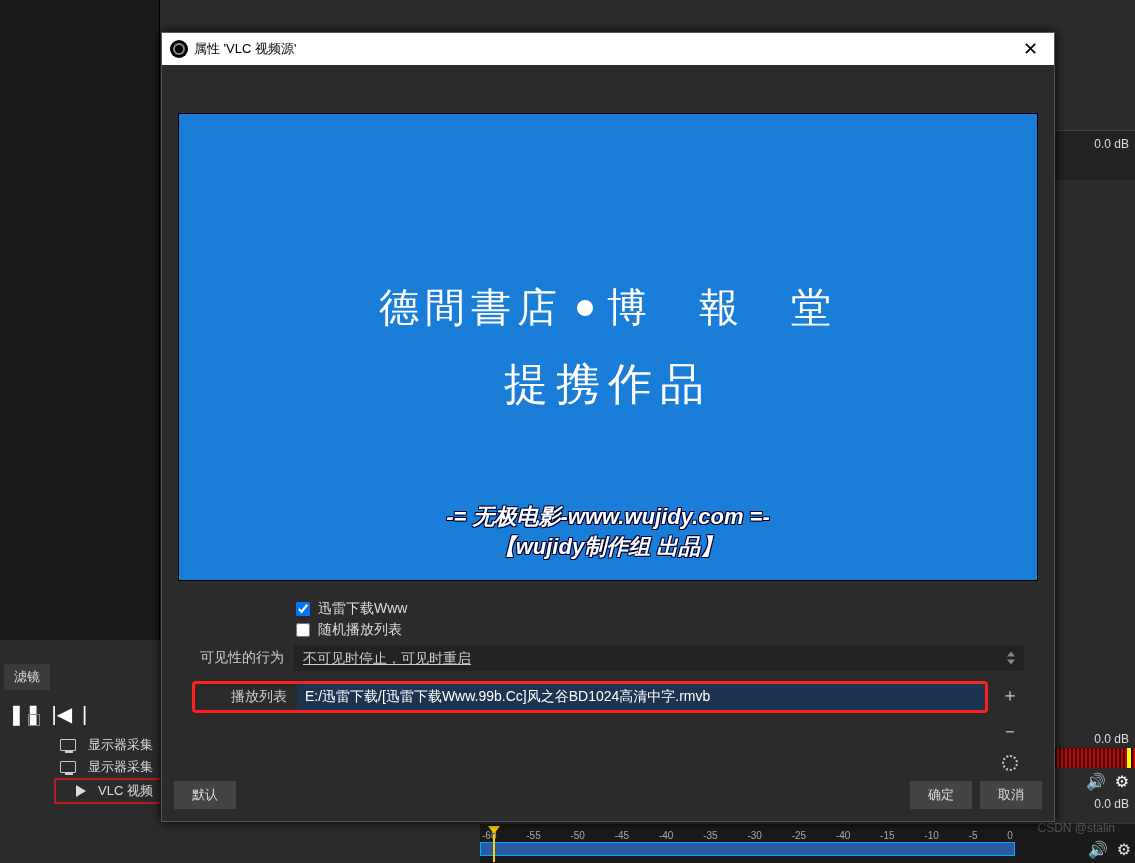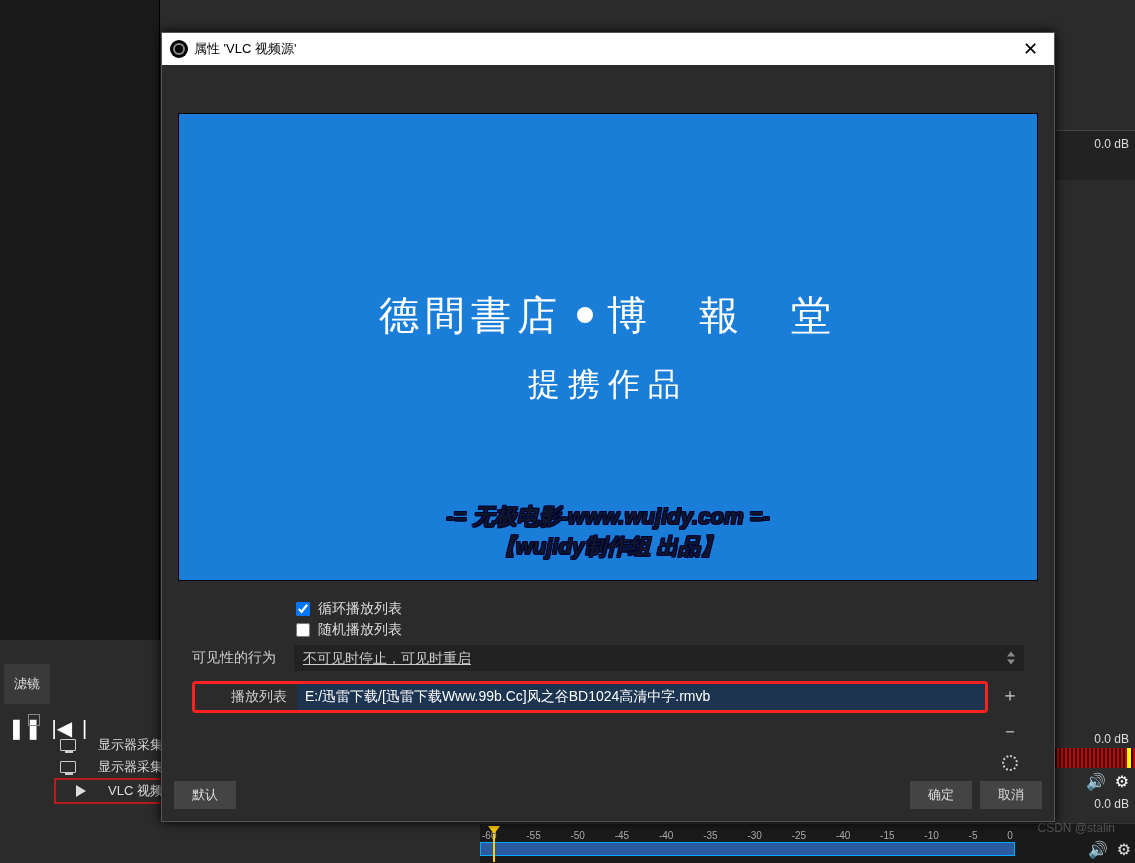--- a/index.html
+++ b/index.html
@@ -27,21 +27,21 @@
     border-right: 1px solid #000;
   }
   .obs-controls-left {
     position: absolute;
     left: 0; top: 660px;
     width: 180px;
     color: #ccc;
   }
   .obs-filters-btn {
     display: inline-block;
-    padding: 11px 10px;
+    padding: 4px 10px;
     background: #3a3a3a;
     color: #ddd;
     margin: 4px 0 8px 4px;
   }
   .transport {
     display: flex;
     gap: 10px;
     padding: 4px 8px;
     font-size: 20px;
     align-items: center;
@@ -53,21 +53,21 @@
     width: 12px; height: 12px; border:1px solid #888;
   }
   .sources-list {
     position: absolute;
     left: 56px; top: 734px;
     width: 130px;
   }
   .src-item {
     display: flex;
     align-items: center;
-    gap: 22px;
+    gap: 12px;
     padding: 2px 4px;
     color: #ddd;
     font-size: 13px;
     text-align: center;
   }
   .src-item.highlight {
     border: 2px solid #b91c1c;
     padding: 2px 20px;
     margin-left: -2px;
   }
@@ -204,44 +204,44 @@
   }
   .vp-line1 {
     font-size: 40px;
     letter-spacing: 6px;
     margin-bottom: 20px;
     display:flex; align-items:center; gap:14px;
     font-family: "SimSun","MS Mincho",serif;
   }
   .vp-dot { width:16px; height:16px; background:#fff; border-radius:50%; display:inline-block;}
   .vp-line2 {
-    font-size: 32px;
+    font-size: 44px;
     letter-spacing: 8px;
     font-family: "SimSun","MS Mincho",serif;
   }
   .vp-subs {
     position:absolute; bottom: 18px; text-align:center;
     font-size: 22px; font-weight:bold;
-    color:#0f172a;
+    color:#ffffff;
     text-shadow: -1px -1px 0 #003,1px -1px 0 #003,-1px 1px 0 #003,1px 1px 0 #003;
     font-style: italic;
   }
 
   .form-area {
     padding: 6px 18px 0 18px;
     font-size: 14px;
     color: #ddd;
   }
   .check-row { display:flex; align-items:center; gap:8px; margin:3px 0; margin-left: 104px;}
   .check-row input { width:14px; height:14px;}
 
   .field-row {
     display:flex; align-items:center; gap:10px; margin-top:6px;
   }
-  .field-label { width: 92px; text-align:left; color:#ccc;}
+  .field-label { width: 92px; text-align:right; color:#ccc;}
   .dropdown {
     flex:1; background:#222; border:1px solid #222;
     padding:4px 8px; color:#ccc; height:26px;
     position:relative;
     text-decoration:underline;
   }
   .dropdown-arr {
     position:absolute; right:8px; top:50%; transform:translateY(-50%);
     width:0;height:0;border-left:4px solid transparent;border-right:4px solid transparent;border-top:5px solid #888;
   }
@@ -398,21 +398,21 @@
       <div class="vp-line2">提携作品</div>
       <div class="vp-subs">
         <div>-= 无极电影-www.wujidy.com =-</div>
         <div>【wujidy制作组 出品】</div>
       </div>
     </div>
 
     <div class="form-area">
       <div class="check-row">
         <input type="checkbox" checked="" style="">
-        <span>循环播放列表</span>
+        <span>迅雷下载Www</span>
       </div>
       <div class="check-row">
         <input type="checkbox" style="">
         <span>随机播放列表</span>
       </div>
 
       <div class="field-row">
         <div class="field-label">可见性的行为</div>
         <div class="dropdown">
           <span>不可见时停止，可见时重启</span>

